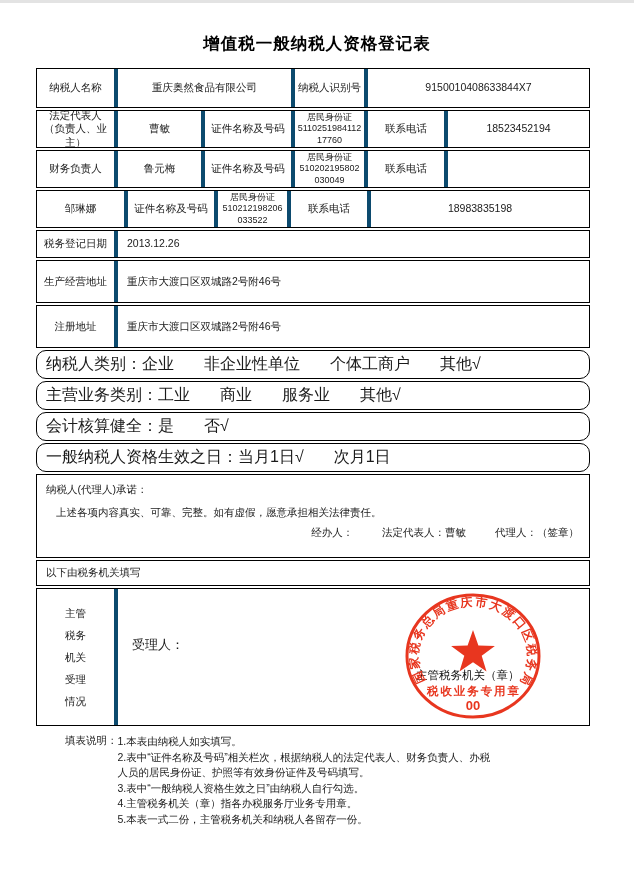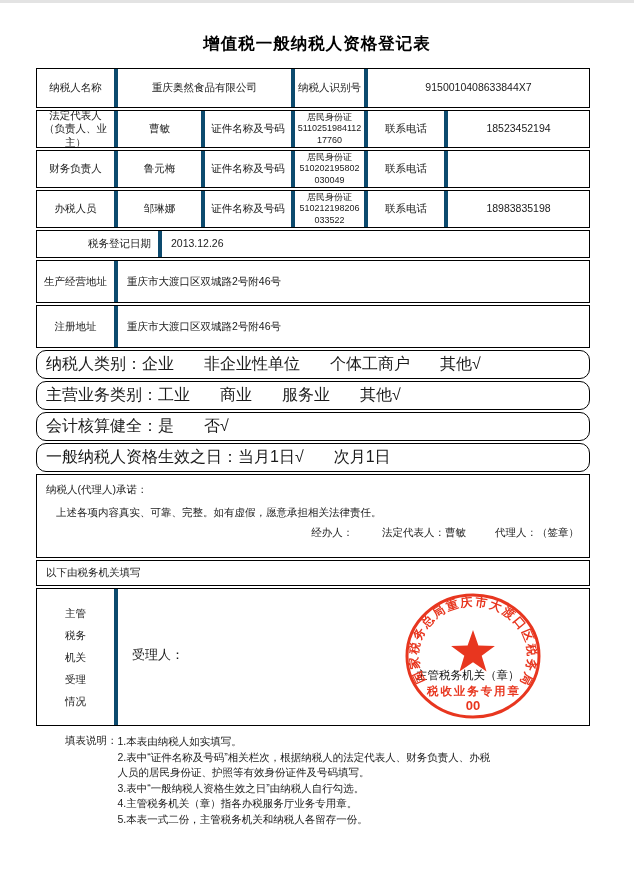--- a/index.html
+++ b/index.html
@@ -13,39 +13,39 @@
   .cell { display: flex; align-items: center; justify-content: center; text-align: center;
           font-size: 10.5px; line-height: 1.3; }
   .cell + .cell { border-left: 4px solid #0c4a6e; }
   .w1 { width: 77px; flex: none; }
   .w2 { width: 87px; flex: none; }
   .w3 { width: 90px; flex: none; }
   .w4 { width: 73px; flex: none; }
   .w5 { width: 80px; flex: none; }
   .wA { width: 177px; flex: none; }
   .grow { flex: 1 1 auto; }
-  .h40 { height: 40px; } .h38 { height: 38px; } .h28 { height: 28px; padding-left: 44px; }
+  .h40 { height: 40px; } .h38 { height: 38px; } .h28 { height: 28px; }
   .h32 { height: 43px; } .h29 { height: 29px; } .h84 { height: 84px; }
   .h26 { height: 26px; } .h138 { height: 138px; }
   .cert { flex-direction: column; font-size: 9px; line-height: 1.28; padding: 0 2px; }
   .cert-no { word-break: break-all; }
   .role-cell { padding: 0 3px; }
   .left-val { justify-content: flex-start; text-align: left; padding-left: 9px; }
   .opt-row { align-items: center; padding-left: 9px; border-radius: 10px; }
   .opt-row .opt { margin-left: 30px; }
   .promise-row { display: block; position: relative; padding: 8px 0 0 0; }
   .promise-title { margin-left: 9px; font-size: 10.5px; }
   .promise-body { margin-left: 19px; margin-top: 9px; font-size: 10.5px; }
   .promise-signers { position: absolute; right: 10px; bottom: 17px; font-size: 10.5px; }
   .promise-signers span { margin-left: 26px; }
   .section-row { justify-content: flex-start; text-align: left; padding-left: 9px; }
   .vlabel { flex-direction: column; }
   .vlabel div { line-height: 22px; font-size: 10.5px; }
   .accept-cell { position: relative; display: block; }
-  .acceptor { position: absolute; left: 14px; top: 58px; font-size: 13px; }
+  .acceptor { position: absolute; left: 14px; top: 48px; font-size: 13px; }
   .stamp-caption { position: absolute; left: 298px; top: 79px; font-size: 11.5px; color: #111;
                    z-index: 1; white-space: nowrap; }
   .stamp { position: absolute; left: 284px; top: 1px; z-index: 2; }
   .notes { display: flex; margin-left: 65px; margin-top: 8px; font-size: 10.5px; }
   .notes-label { flex: none; }
   .notes-items { width: 382px; line-height: 15.5px; }
 </style>
 </head>
 <body>
 
@@ -80,21 +80,20 @@
       <div class="cell w3">证件名称及号码</div>
       <div class="cell w4 cert">
         <div>居民身份证</div>
         <div class="cert-no">510202195802030049</div>
       </div>
       <div class="cell w5">联系电话</div>
       <div class="cell grow"></div>
     </div>
 
     <div class="t-row h38">
-      <div class="cell w1 role-cell">办税人员</div>
       <div class="cell w2">邹琳娜</div>
       <div class="cell w3">证件名称及号码</div>
       <div class="cell w4 cert">
         <div>居民身份证</div>
         <div class="cert-no">510212198206033522</div>
       </div>
       <div class="cell w5">联系电话</div>
       <div class="cell grow">18983835198</div>
     </div>
 

